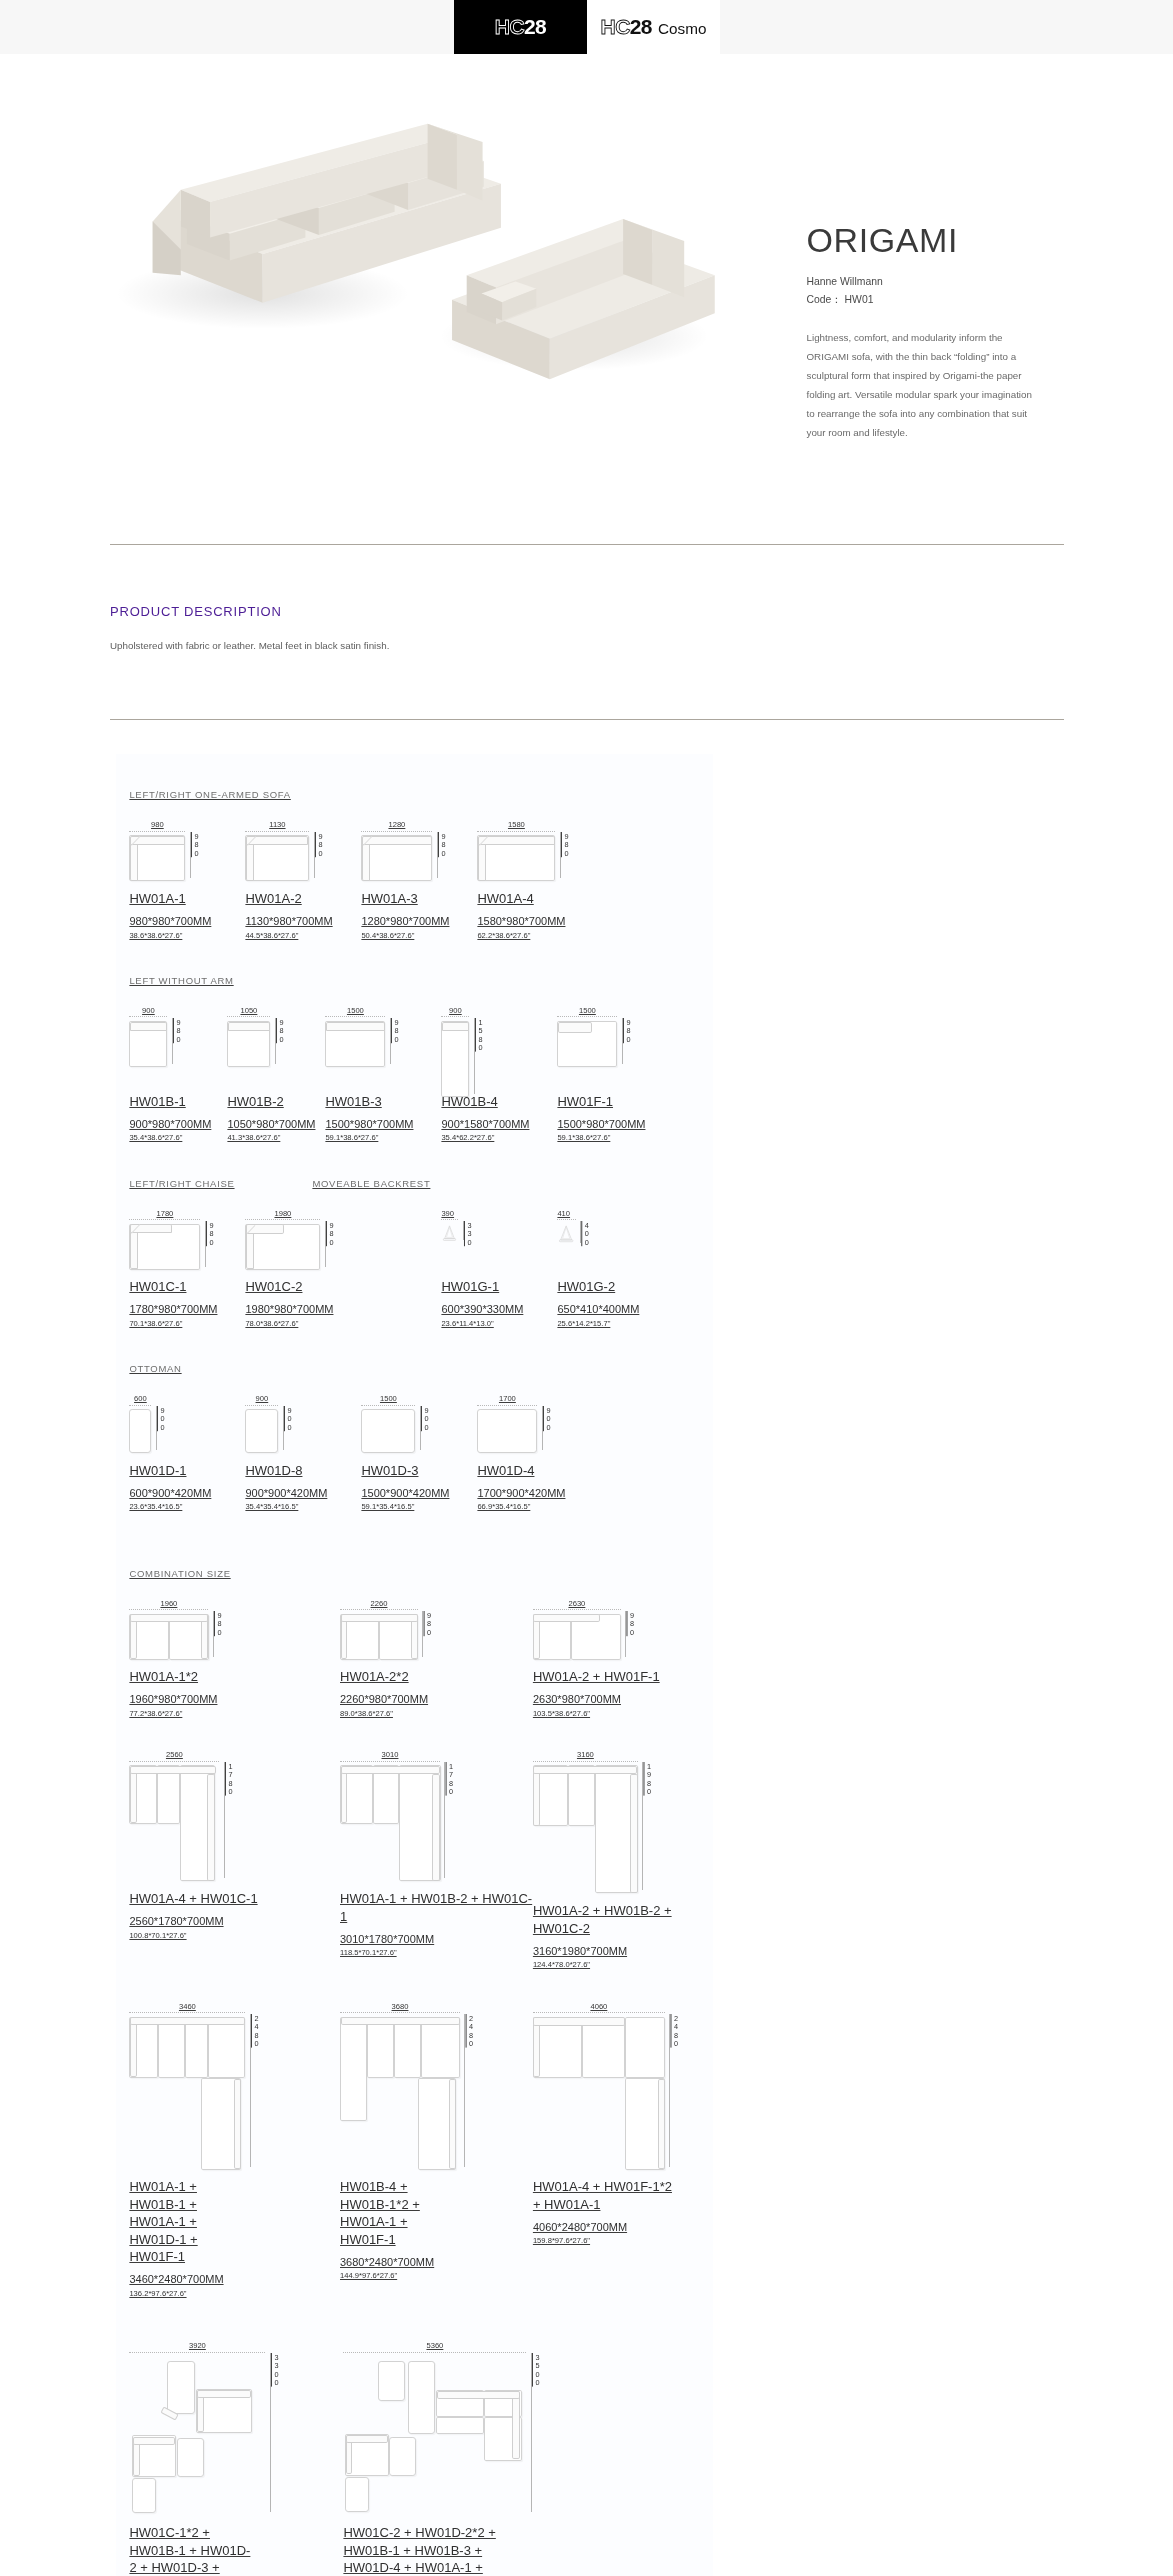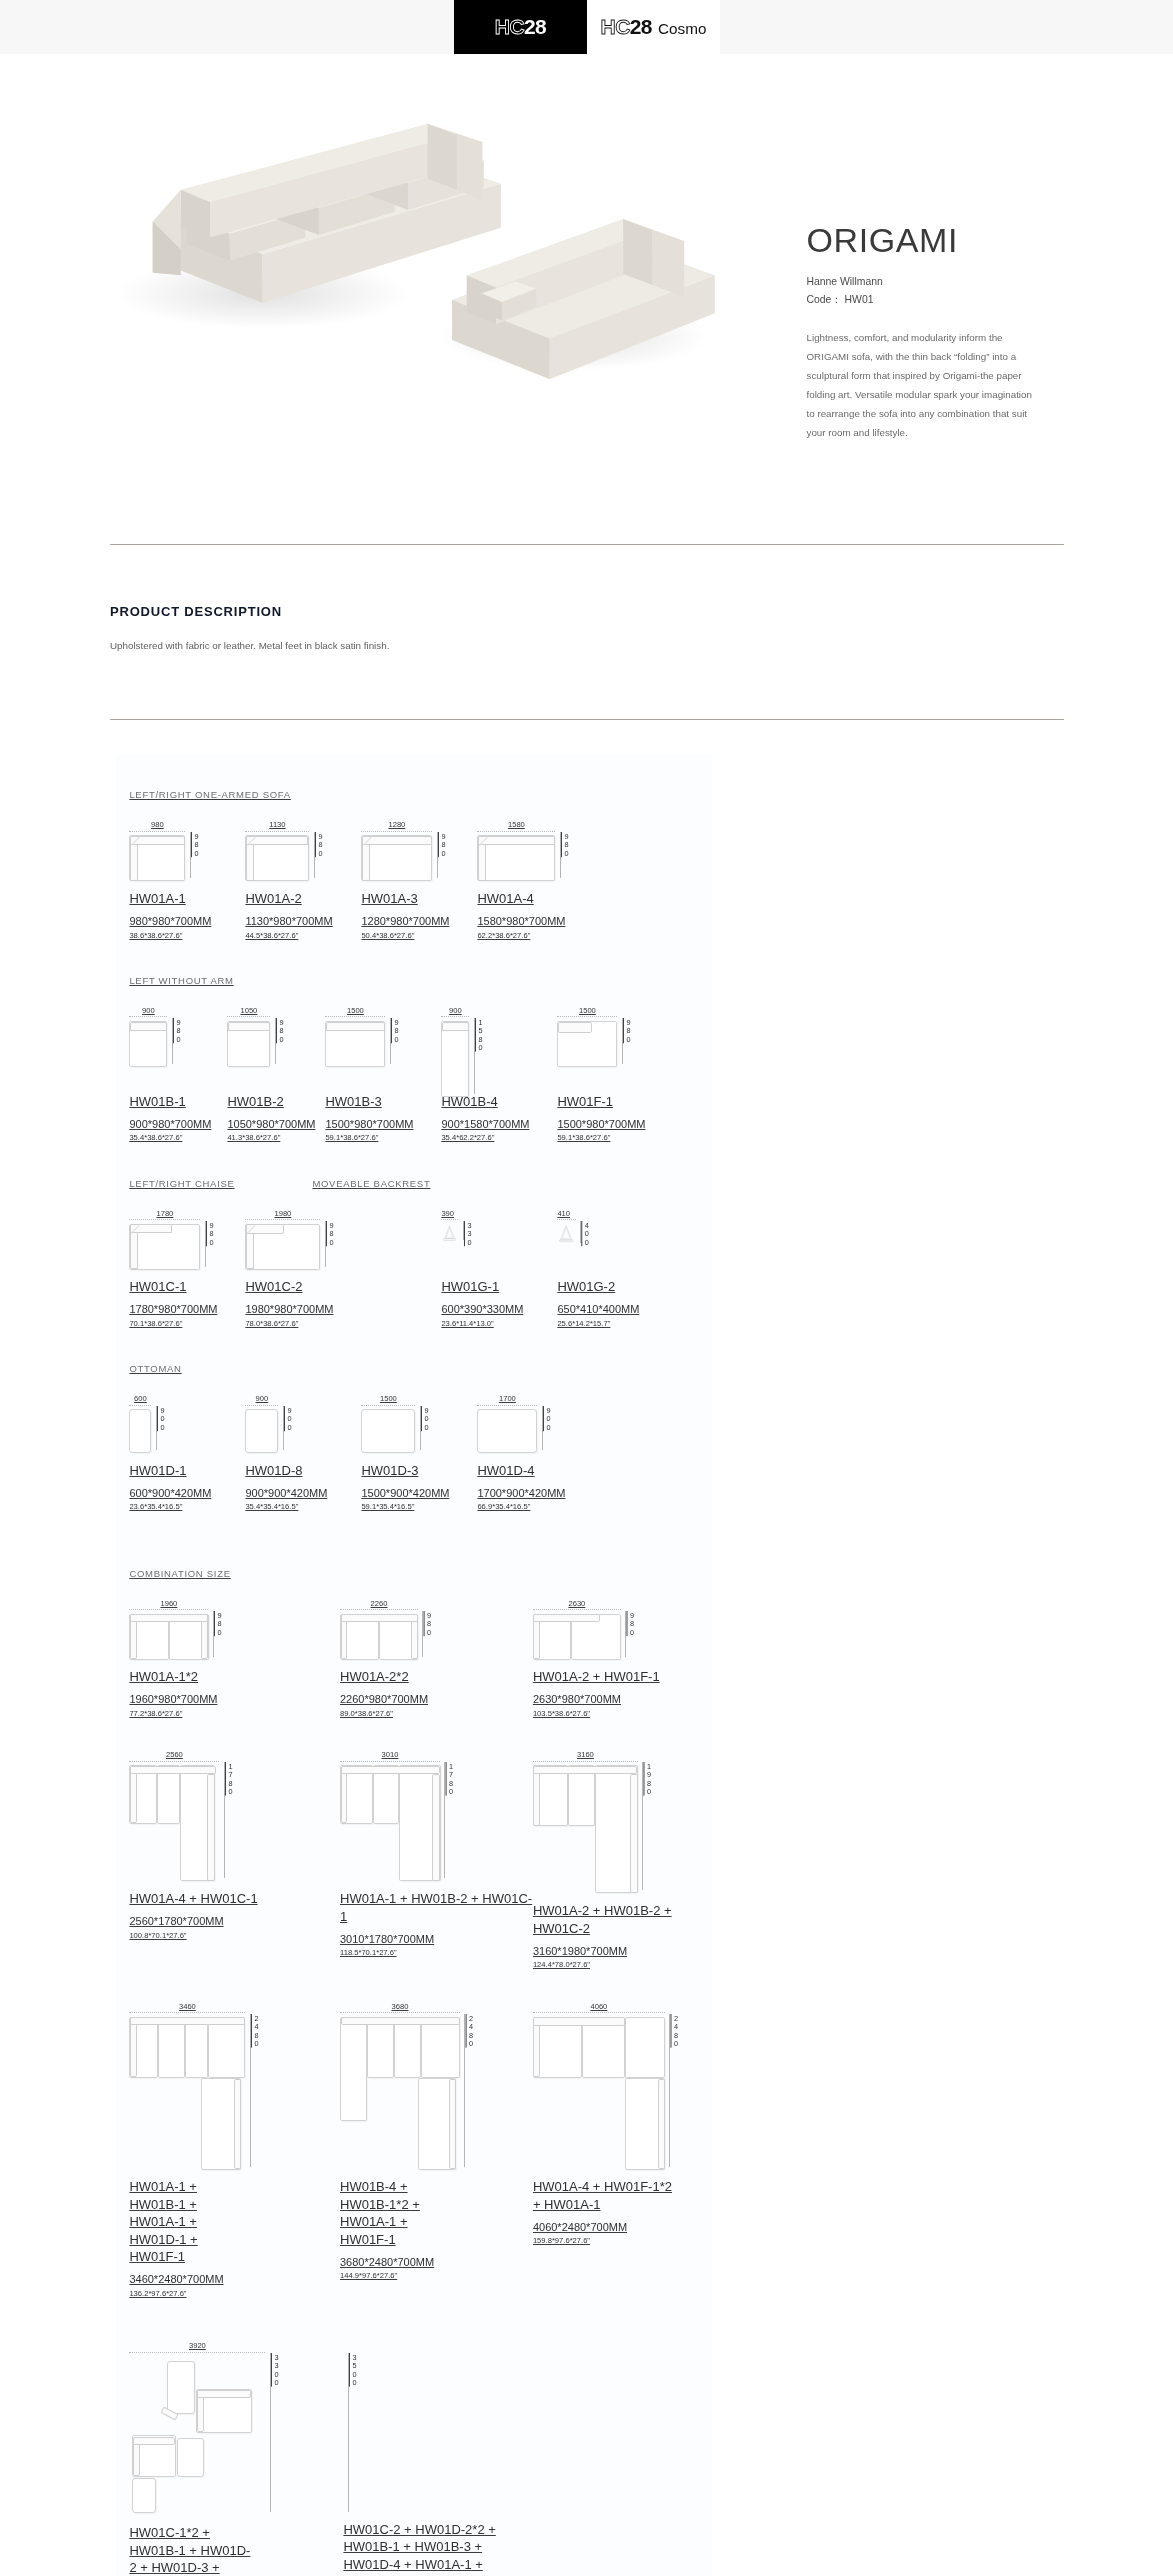--- a/index.html
+++ b/index.html
@@ -53,21 +53,21 @@
   .designer{ font-size:10.4px; color:#4a4a4a; line-height:1.75; margin:0; }
   .code{ font-size:10.4px; color:#4a4a4a; line-height:1.75; margin:0 0 18.3px 0;}
   .blurb{ font-size:9.8px; color:#6a6a6a; line-height:1.95; margin:0; max-width:232px; }
 
   
   .rule{ width:954px; height:1.2px; background:#9c968c; margin:0 0 0 110px; opacity:.85;}
 
   
   .pd{ margin:59px 0 0 110px; }
   .pd h2{
-    font-size:13px; font-weight:700; color:#0f172a;
+    font-size:13px; font-weight:400; color:#4c1d95;
     letter-spacing:0.8px; margin:0 0 21px 0;
   }
   .pd p{ font-size:9.8px; color:#5e5e5e; margin:0; }
   .pd-gap{ height:68px; }
 
   
   .spec-panel{
     width:597px; margin-left:116px; margin-top:34px;
     background:#fcfdff; padding:35px 0 73px 0;
   }
@@ -852,20 +852,39 @@
             <div class="vlabel">3300</div>
           </div>
         </div>
         <div class="code-line" style="max-width:122px">HW01C-1*2 + HW01B-1 + HW01D-2 + HW01D-3 + HW01G-1</div>
         <div class="mm">3460*3300*700MM</div>
         <div class="inch">136.2*129.9*27.6"</div>
       </div>
 
       <div class="item" style="width:245px">
         <div class="drawarea">
+          <div style="width:183px">
+            <div class="dimtop">5360</div>
+            <div class="dimtop-line"></div>
+            <div class="fig" style="width:183px;height:159px">
+              <div class="mod sh" style="left:35px;top:4.9px;width:27px;height:40px;border-radius:3.1px"></div>
+              <div class="mod sh" style="left:65px;top:4.9px;width:27px;height:73px;border-radius:3.1px"></div>
+              <div class="mod sh" style="left:93px;top:34px;width:48px;height:27px"></div>
+              <div class="mod sh" style="left:141px;top:34px;width:38px;height:27px"></div>
+              <div class="mod sh" style="left:93px;top:61px;width:48px;height:17px"></div>
+              <div class="mod sh" style="left:141px;top:61px;width:38px;height:44px"></div>
+              <div class="armL" style="left:169px;top:35px;width:8px;height:68px"></div>
+              <div class="armL" style="left:94px;top:35px;width:83px;height:7.3px"></div>
+              <div class="mod sh" style="left:1.2px;top:78px;width:44px;height:42px"></div>
+              <div class="armL" style="left:2.4px;top:79px;width:6.7px;height:39px"></div>
+              <div class="armL" style="left:2.4px;top:79px;width:42px;height:8px"></div>
+              <div class="mod sh" style="left:46px;top:81px;width:27px;height:39px;border-radius:3.1px"></div>
+              <div class="mod sh" style="left:1.2px;top:121px;width:24.5px;height:35px;border-radius:3.1px"></div>
+            </div>
+          </div>
           <div class="sidebox" style="margin-top:11px">
             <div class="vline" style="height:159px"></div>
             <div class="vlabel">3500</div>
           </div>
         </div>
         <div class="code-line" style="max-width:153px">HW01C-2 + HW01D-2*2 + HW01B-1 + HW01B-3 + HW01D-4 + HW01A-1 + HW01F-1</div>
         <div class="mm">5360*3500*700MM</div>
         <div class="inch">211.0*137.8*27.6"</div>
       </div>
     </div>

